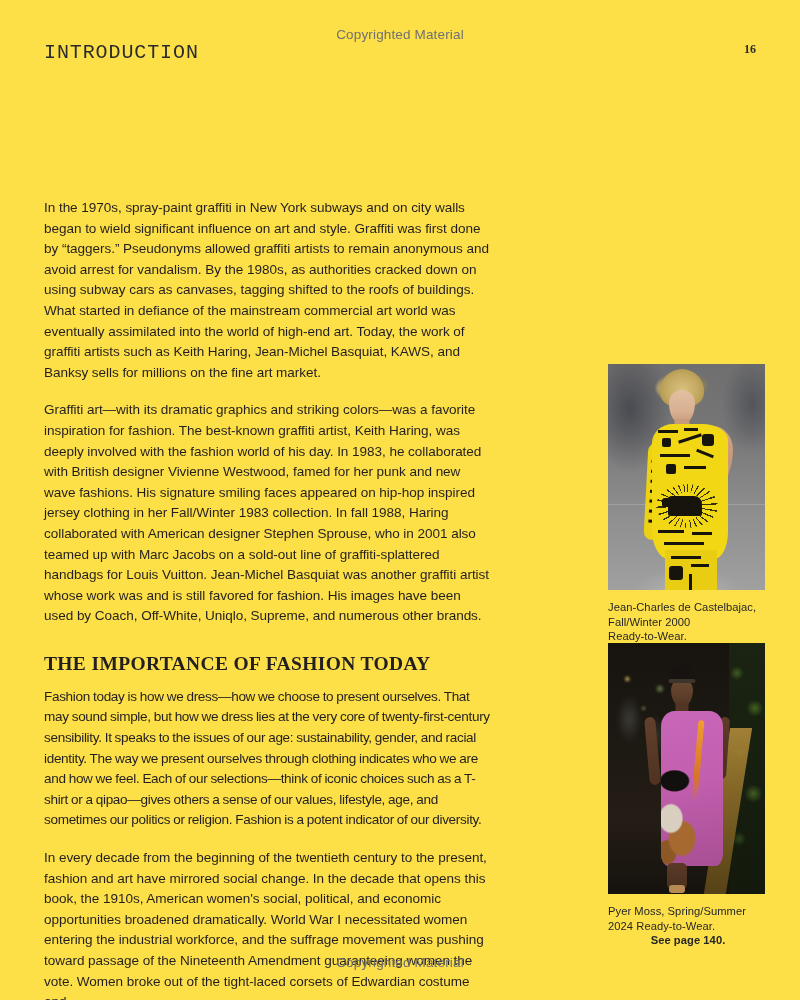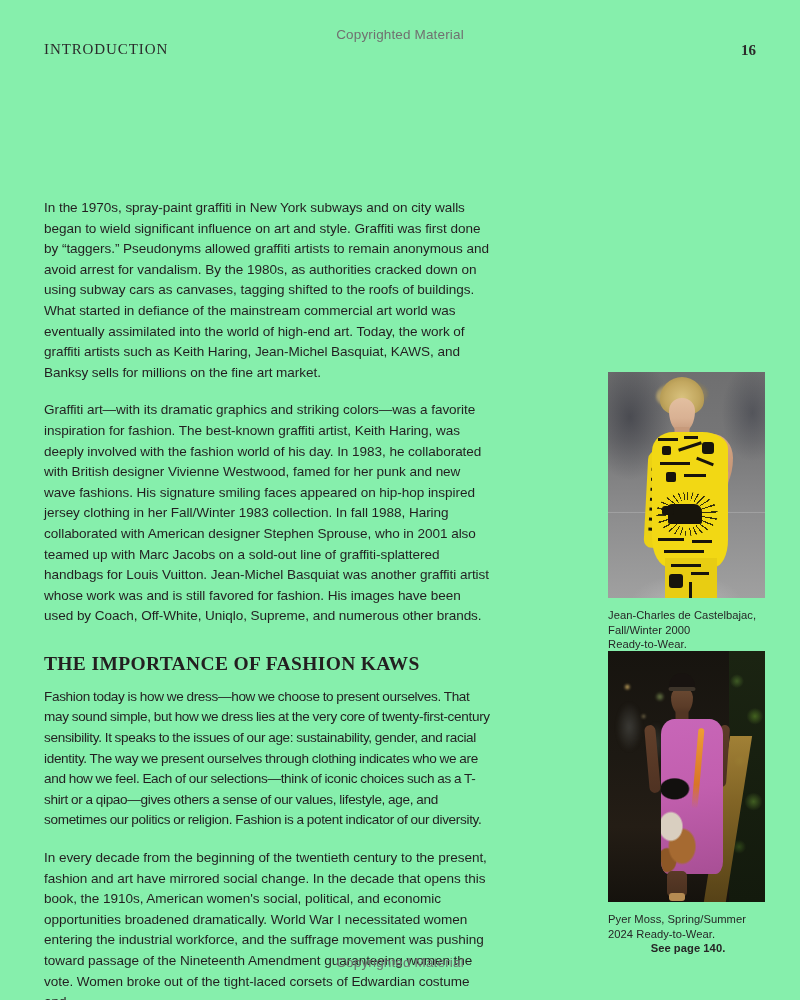--- a/index.html
+++ b/index.html
@@ -12,41 +12,41 @@
     height: 1000px;
     position: relative;
     font-family: "Liberation Sans", sans-serif;
     color: #231f20;
     overflow: hidden;
   }
 
   .page {
     position: absolute;
     inset: 0;
-    background: #86efac;
+    background: #fde047;
   }
 
   
   .running-head {
     position: absolute;
     left: 44px;
     top: 41px;
-    font-family: Liberation Serif, serif;
-    font-size: 15px;
+    font-family: Liberation Mono, monospace;
+    font-size: 20px;
     letter-spacing: 0.9px;
     color: #2b2b2b;
     white-space: nowrap;
   }
   .folio {
     position: absolute;
     right: 44px;
     top: 42px;
     font-family: "Liberation Serif", serif;
     font-weight: bold;
-    font-size: 15px;
+    font-size: 12px;
     color: #2b2b2b;
   }
   .watermark-top {
     position: absolute;
     left: 0;
     right: 0;
     top: 27px;
     text-align: center;
     font-size: 13.5px;
     color: #707070;
@@ -90,20 +90,21 @@
     font-size: 19.5px;
     letter-spacing: 0.35px;
     color: #231f20;
     margin: 26px 0 12px 0;
     white-space: nowrap;
   }
 
   
   .figure {
     position: absolute;
+    margin-top: 8px;
   }
   .figure-photo {
     position: relative;
     overflow: hidden;
     background: #7a7a7a;
   }
   .caption {
     margin-top: 10px;
     font-size: 11.2px;
     line-height: 14.6px;
@@ -360,21 +361,21 @@
 
   <div class="running-head">INTRODUCTION</div>
 
   <div class="folio">16</div>
 
   <div class="text-column">
 
     <p class="para">In the 1970s, spray-paint graffiti in New York subways and on city walls began to wield significant influence on art and style. Graffiti was first done by “taggers.” Pseudonyms allowed graffiti artists to remain anonymous and avoid arrest for vandalism. By the 1980s, as authorities cracked down on using subway cars as canvases, tagging shifted to the roofs of buildings. What started in defiance of the mainstream commercial art world was eventually assimilated into the world of high-end art. Today, the work of graffiti artists such as Keith Haring, Jean-Michel Basquiat, KAWS, and Banksy sells for millions on the fine art market.</p>
     <p class="para">Graffiti art—with its dramatic graphics and striking colors—was a favorite inspiration for fashion. The best-known graffiti artist, Keith Haring, was deeply involved with the fashion world of his day. In 1983, he collaborated with British designer Vivienne Westwood, famed for her punk and new wave fashions. His signature smiling faces appeared on hip-hop inspired jersey clothing in her Fall/Winter 1983 collection. In fall 1988, Haring collaborated with American designer Stephen Sprouse, who in 2001 also teamed up with Marc Jacobs on a sold-out line of graffiti-splattered handbags for Louis Vuitton. Jean-Michel Basquiat was another graffiti artist whose work was and is still favored for fashion. His images have been used by Coach, Off-White, Uniqlo, Supreme, and numerous other brands.</p>
 
-    <h2 class="section-heading">THE IMPORTANCE OF FASHION KAWS</h2>
+    <h2 class="section-heading">THE IMPORTANCE OF FASHION TODAY</h2>
 
     <p class="para tight">Fashion today is how we dress—how we choose to present ourselves. That may sound simple, but how we dress lies at the very core of twenty-first-century sensibility. It speaks to the issues of our age: sustainability, gender, and racial identity. The way we present ourselves through clothing indicates who we are and how we feel. Each of our selections—think of iconic choices such as a T-shirt or a qipao—gives others a sense of our values, lifestyle, age, and sometimes our politics or religion. Fashion is a potent indicator of our diversity.</p>
     <p class="para last">In every decade from the beginning of the twentieth century to the present, fashion and art have mirrored social change. In the decade that opens this book, the 1910s, American women's social, political, and economic opportunities broadened dramatically. World War I necessitated women entering the industrial workforce, and the suffrage movement was pushing toward passage of the Nineteenth Amendment guaranteeing women the vote. Women broke out of the tight-laced corsets of Edwardian costume and</p>
 
   </div>
 
   <figure class="figure" id="figure-castelbajac">
     <div class="figure-photo">
       <div class="ph1-bg"></div>
       <div class="ph1-floorline"></div>

